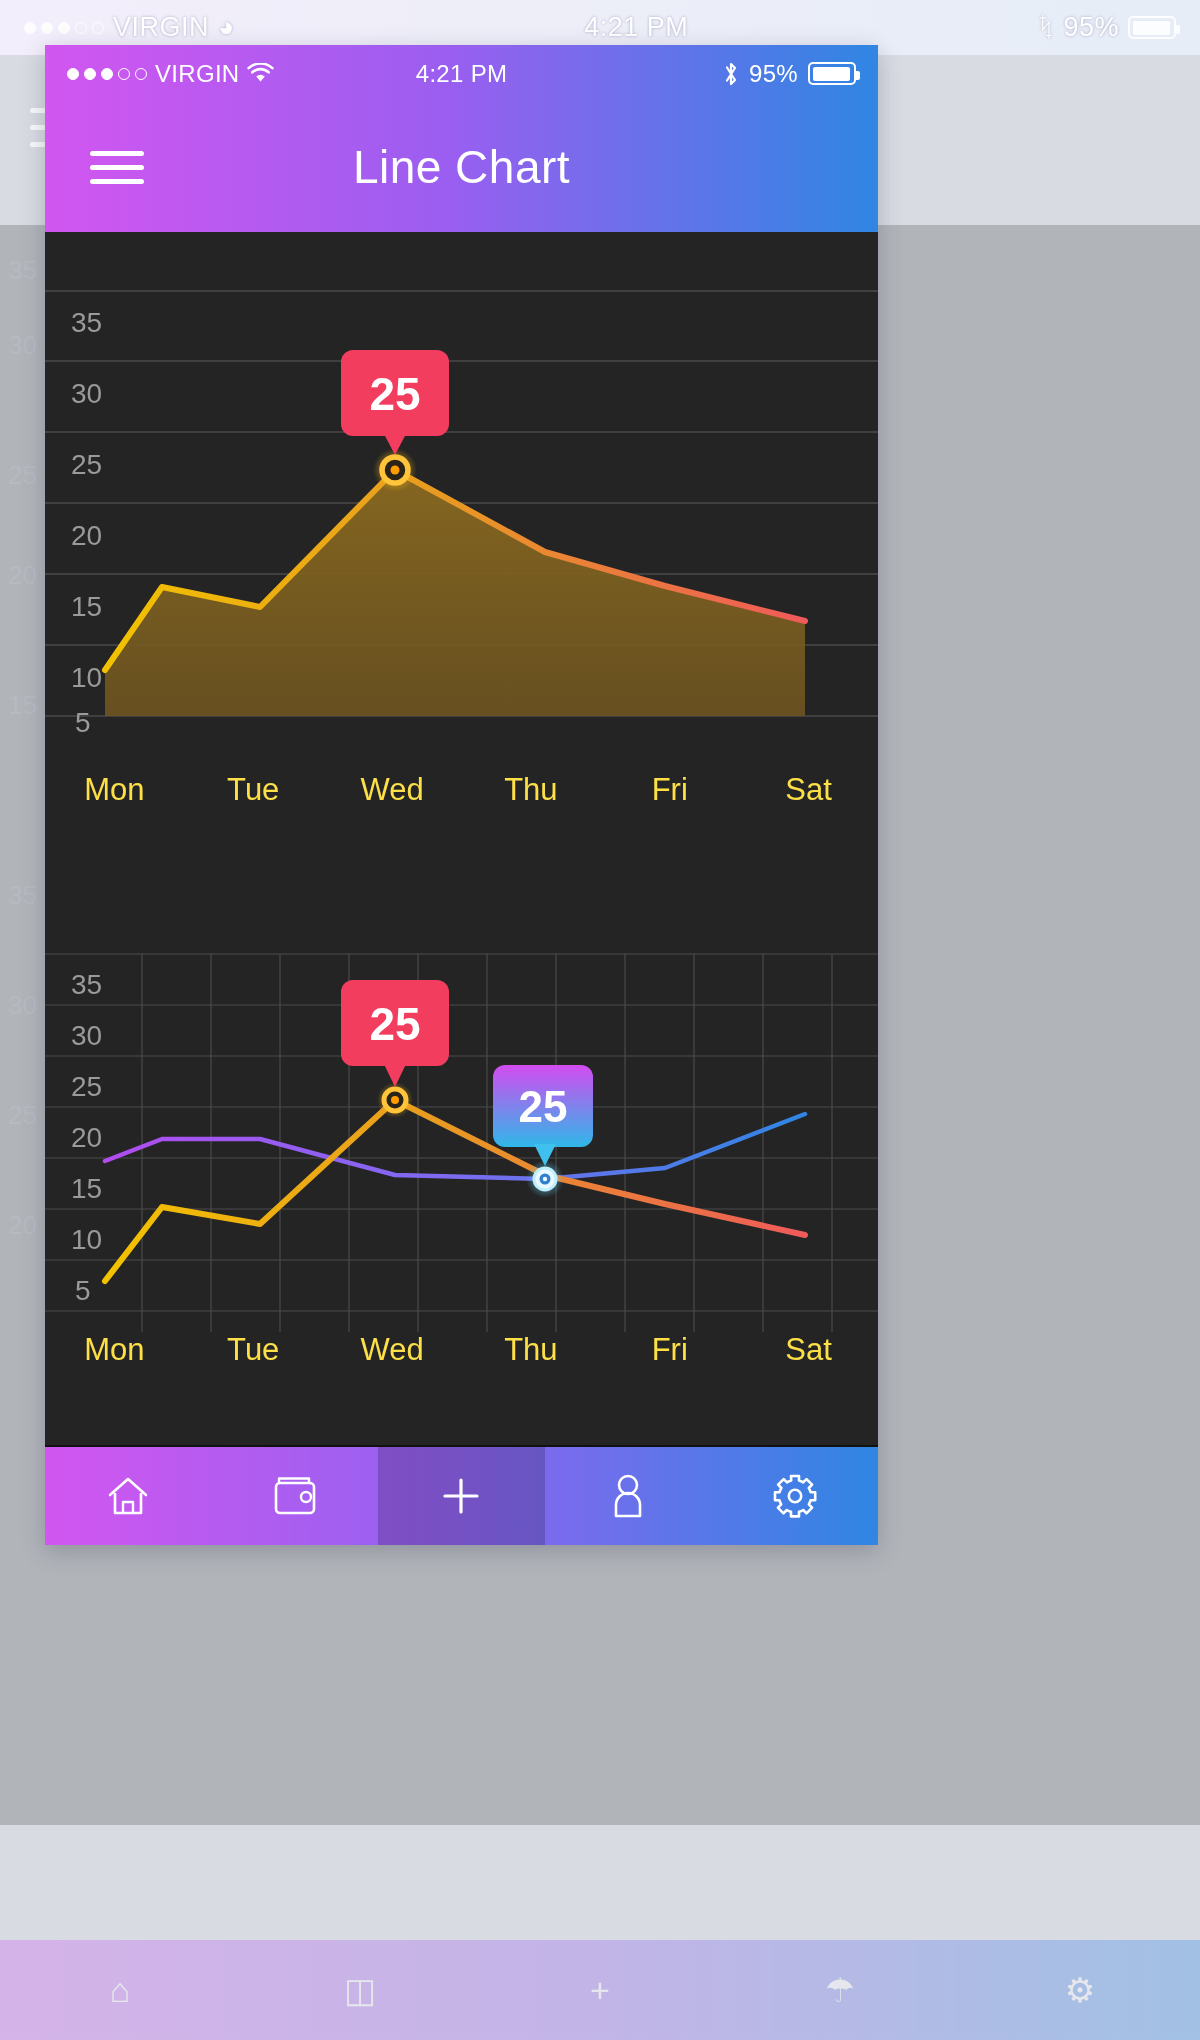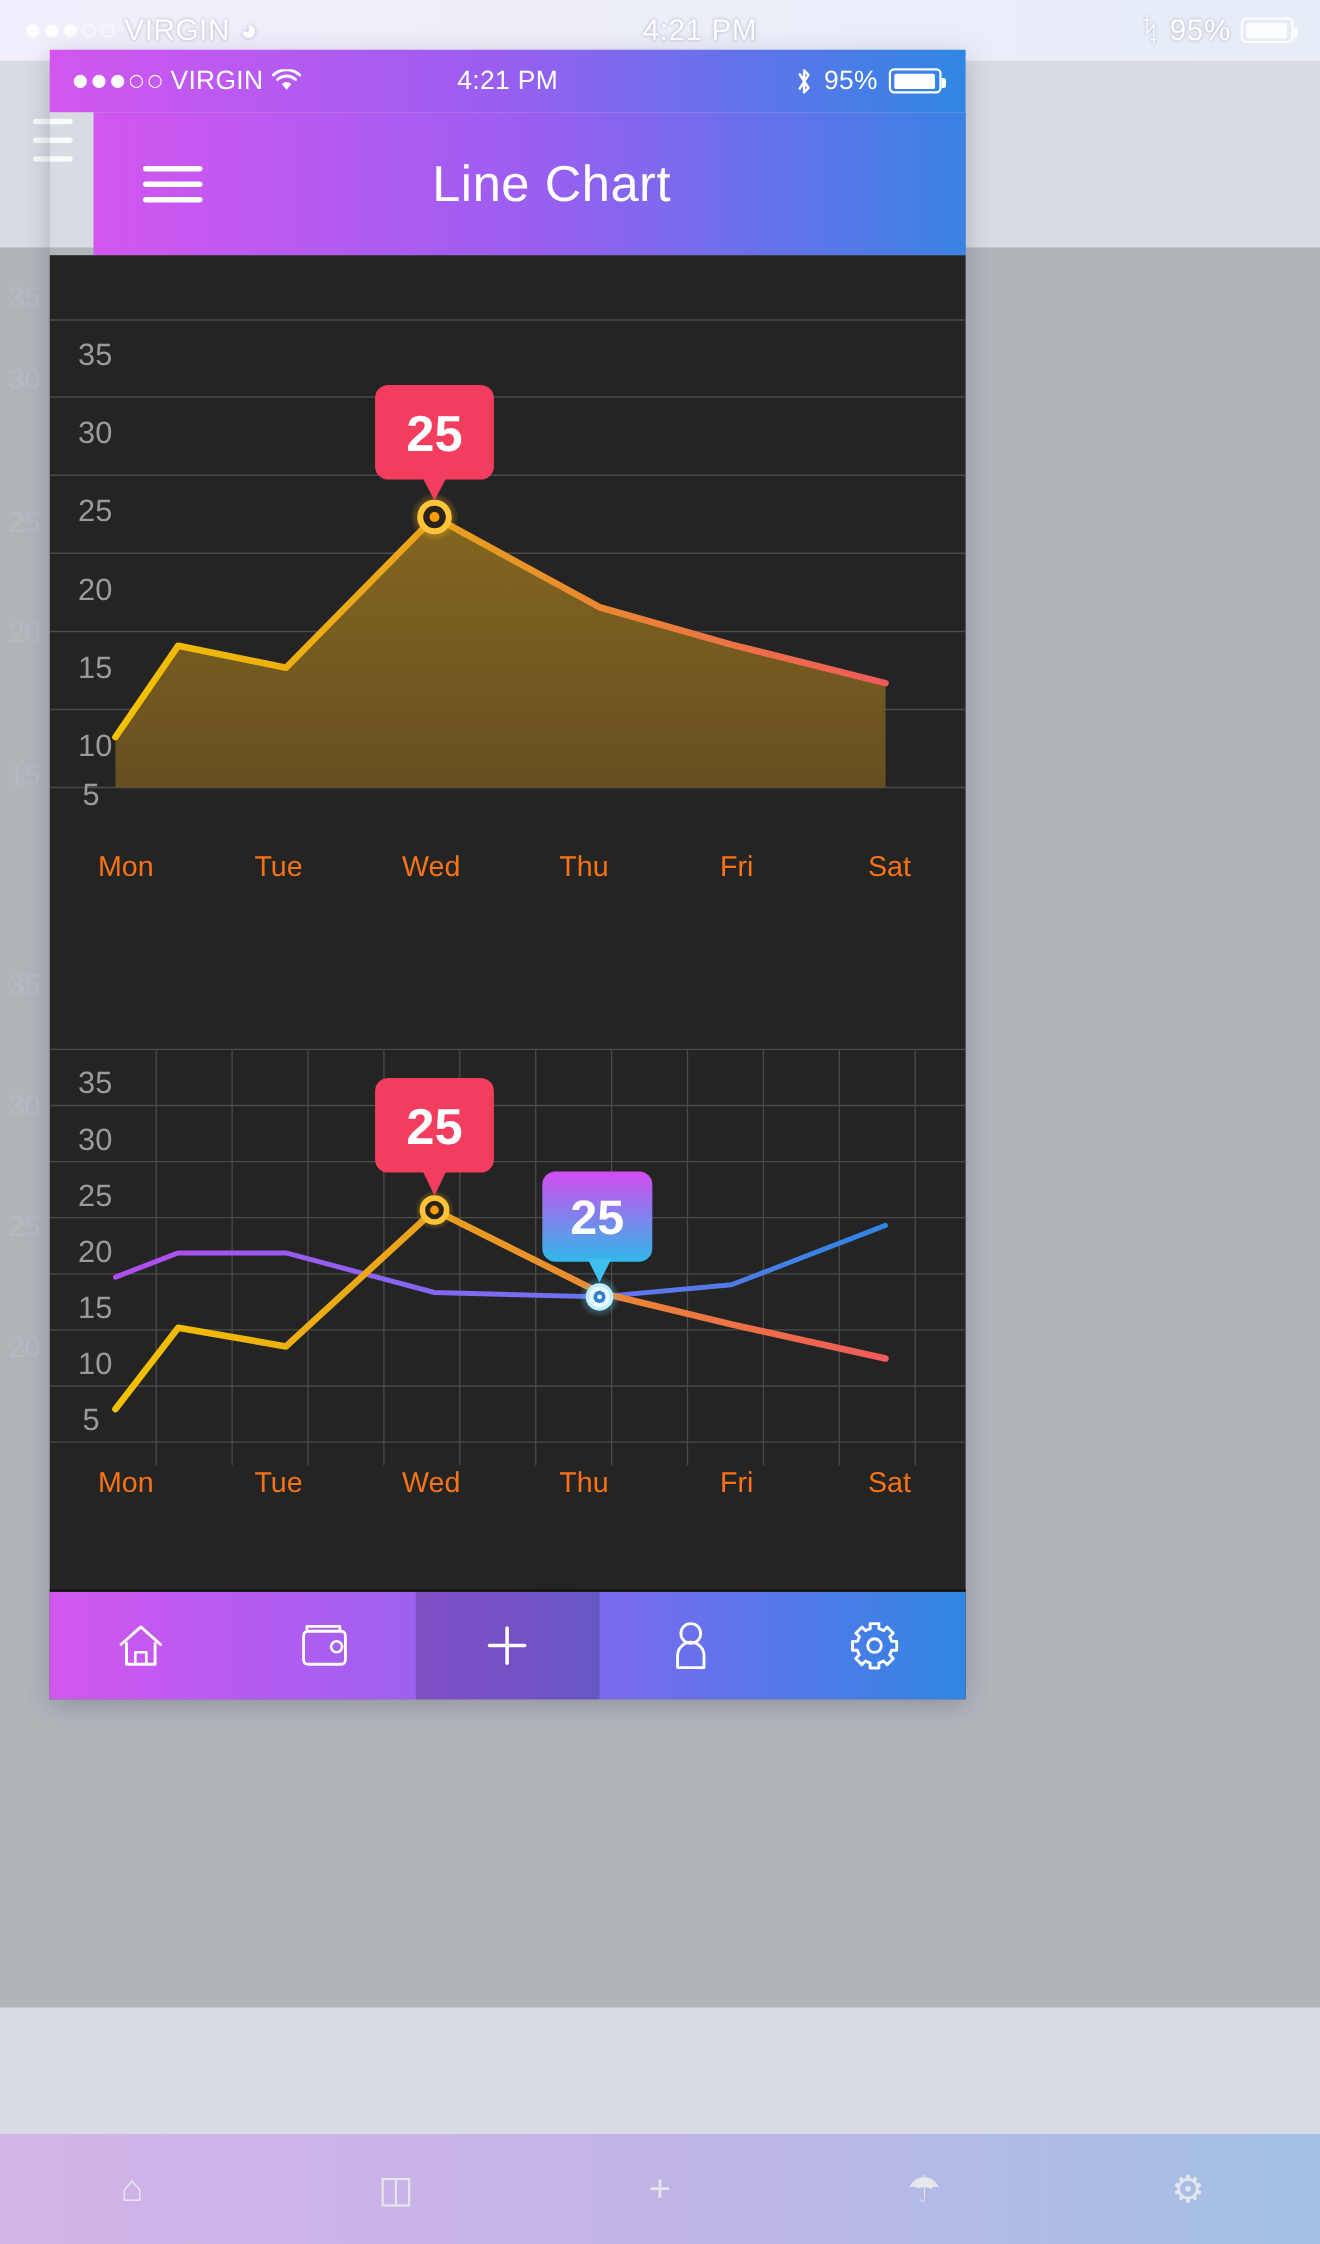--- a/index.html
+++ b/index.html
@@ -74,42 +74,42 @@
   }
   .battery::after{
     content:"";position:absolute;right:-6px;top:7px;width:4px;height:9px;background:#fff;border-radius:0 2px 2px 0;
   }
   .battery i{display:block;height:100%;width:95%;background:#fff;border-radius:2px;}
 
   
   .navbar{
     position:absolute;left:0;top:57px;width:833px;height:130px;
     background:linear-gradient(90deg,#d256f0 0%,#9b5ef0 48%,#2f86e3 100%);
-    display:flex;align-items:center;margin-left:40px;
+    display:flex;align-items:center;
   }
   .hamburger{margin-left:45px;width:54px;cursor:pointer;}
   .hamburger i{display:block;height:5px;background:#fff;border-radius:3px;margin:9px 0;}
   .navtitle{
     position:absolute;left:0;right:0;text-align:center;color:#fff;
     font-size:46px;font-weight:300;letter-spacing:.5px;pointer-events:none;
   }
 
   
   .content{
     position:absolute;left:0;top:187px;width:833px;height:1313px;
     background:#242424;
   }
 
   .chart{position:absolute;left:0;width:833px;}
   #chart1{top:0;height:700px;}
   #chart2{top:700px;height:500px;}
   .chart svg{display:block;}
   .xaxis{
     position:absolute;left:0;width:833px;height:60px;display:flex;
-    color:#f97316;font-size:26px;
+    color:#fde047;font-size:31px;
   }
   .xaxis span{flex:1;text-align:center;}
 
   
   .tabbar{
     position:absolute;left:0;bottom:0;width:833px;height:100px;
     background:linear-gradient(90deg,#d256f0 0%,#8f63f0 50%,#2f86e3 100%);
     display:flex;border-top:2px solid #111;
   }
   .tabbar .tab{

